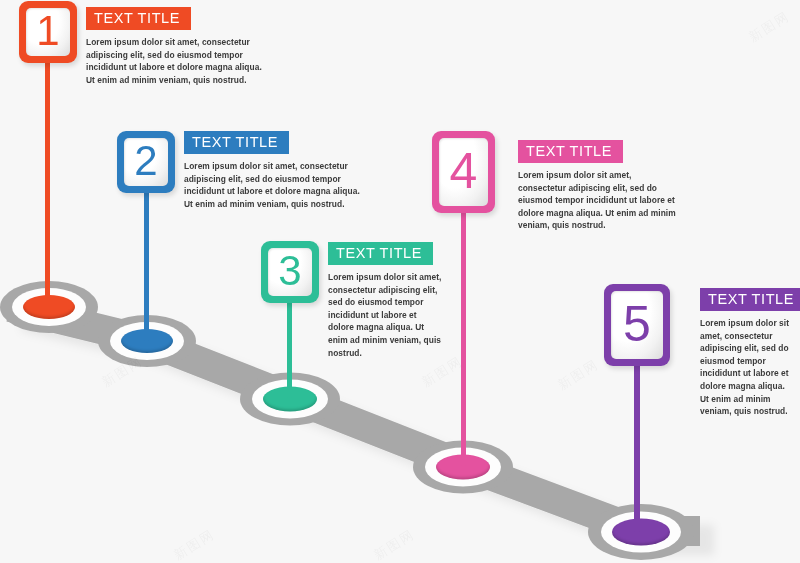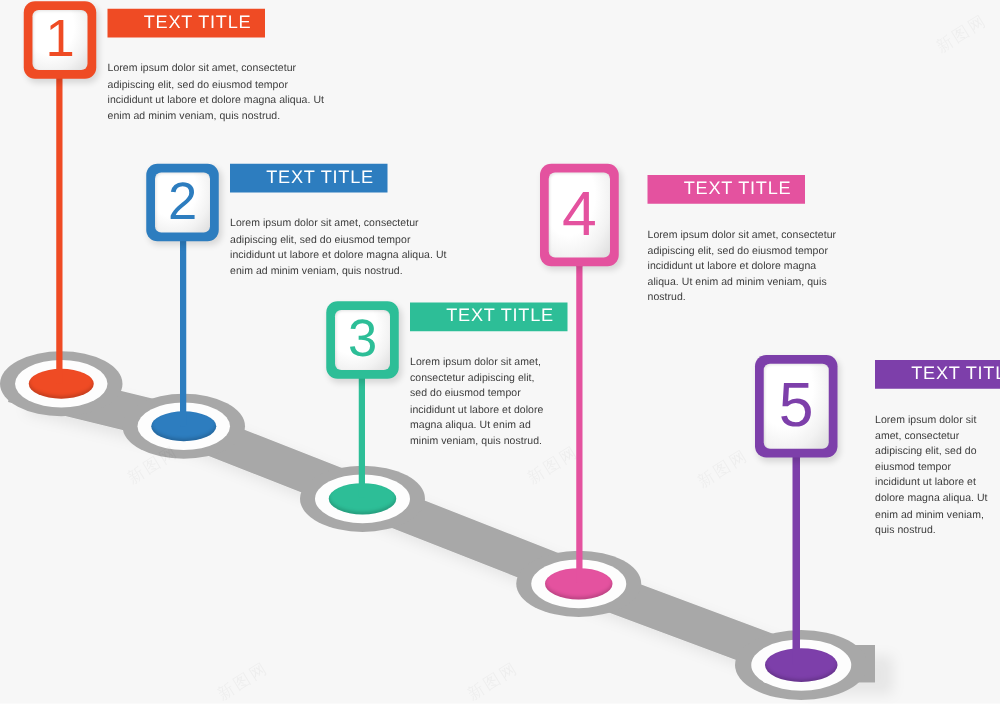--- a/index.html
+++ b/index.html
@@ -72,29 +72,29 @@
   }
 
   
   .textblock { position: absolute; }
   .title-chip {
     display: inline-block;
     color: #ffffff;
     font-size: 14.5px;
     font-weight: 400;
     letter-spacing: 0.6px;
-    padding: 3px 11px 4px 29px;
+    padding: 3px 11px 4px 8px;
     white-space: nowrap;
   }
   .body-copy {
-    margin-top: 18px;
+    margin-top: 6px;
     font-size: 8.4px;
     line-height: 1.5;
     color: #3b3b3b;
-    font-weight: 400;
+    font-weight: 700;
     letter-spacing: 0.05px;
   }
 
   
   .wm {
     position: absolute;
     color: rgba(0,0,0,0.035);
     font-size: 13px;
     letter-spacing: 2px;
     transform: rotate(-32deg);

